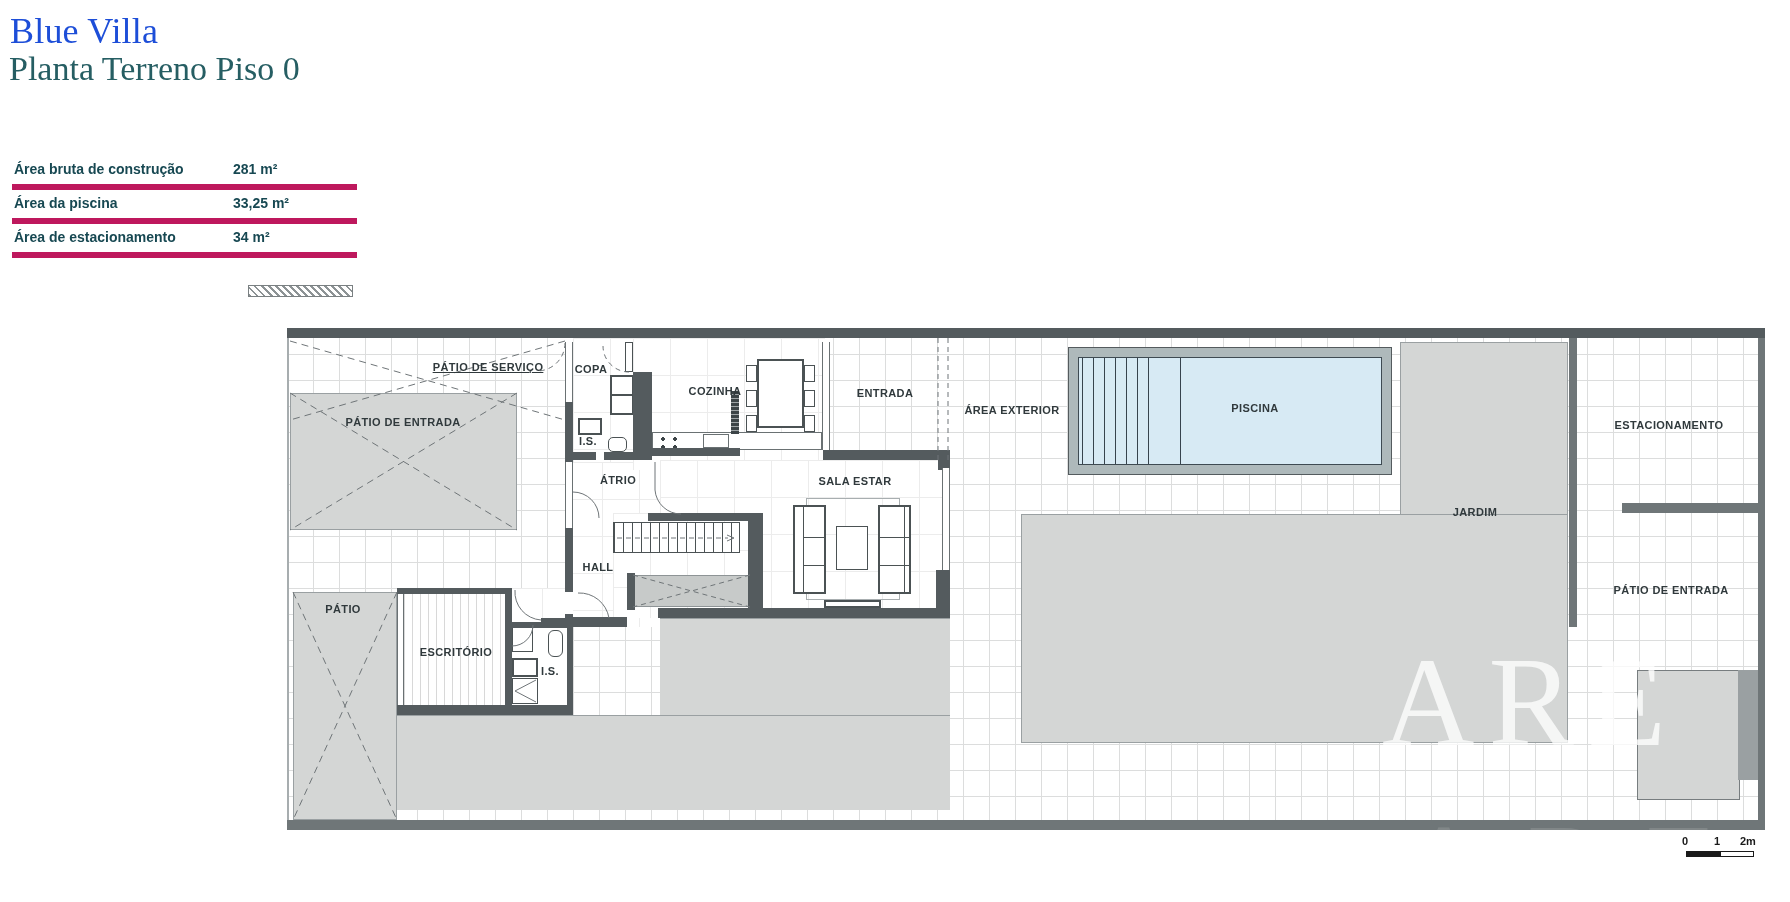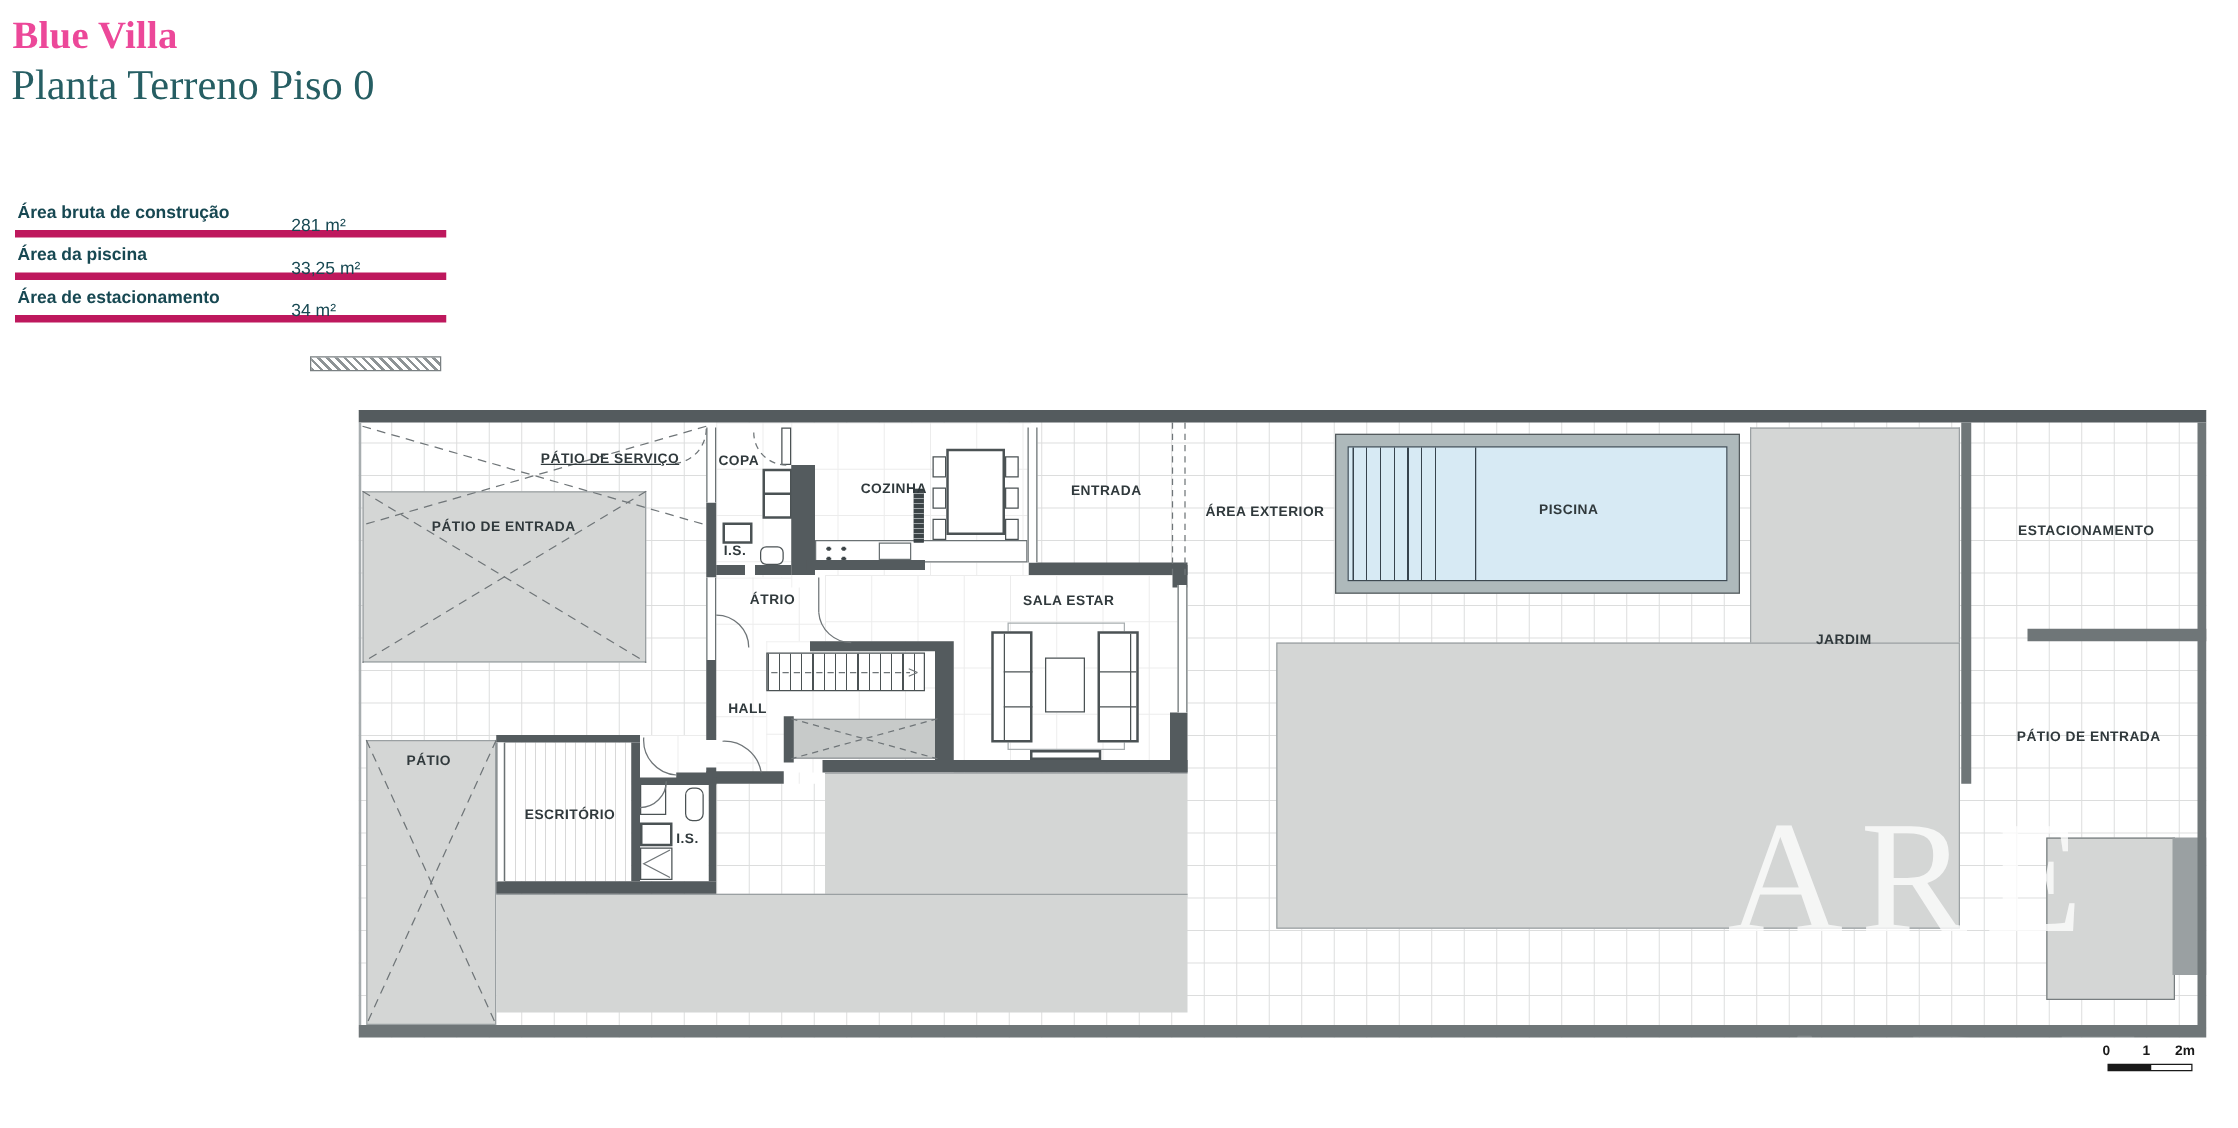--- a/index.html
+++ b/index.html
@@ -1,27 +1,27 @@
 <!DOCTYPE html>
 <html><head>
 <meta charset="utf-8">
 <style>
   html,body{margin:0;padding:0;background:#fff;}
   #stage{position:relative;width:1790px;height:902px;background:#fff;overflow:hidden;
          font-family:"Liberation Sans",sans-serif;}
   
   .title{position:absolute;left:10px;top:10px;font-family:"Liberation Serif",serif;
-         font-size:31px;font-weight:700;color:#ec4899;letter-spacing:.2px;}
+         font-size:36px;font-weight:400;color:#1d4ed8;letter-spacing:.2px;}
   .subtitle{position:absolute;left:9px;top:50px;font-family:"Liberation Serif",serif;
          font-size:34px;font-weight:400;color:#265e63;}
   
   .itable{position:absolute;left:12px;top:156px;width:345px;color:#174852;}
   .irow{position:relative;height:28px;border-bottom:6px solid #be185d;}
   .irow .lbl{position:absolute;left:2px;top:5px;font-size:14px;font-weight:700;}
-  .irow .val{position:absolute;left:221px;top:16px;font-size:14px;font-weight:400;}
+  .irow .val{position:absolute;left:221px;top:5px;font-size:14px;font-weight:700;}
   
   #plan{position:absolute;left:287px;top:328px;width:1478px;height:502px;background:#fff;
     background-image:linear-gradient(#dcdddd 1px,transparent 1px),
                      linear-gradient(90deg,#dcdddd 1px,transparent 1px);
     background-size:26px 26px;}
   .abs{position:absolute;}
   .room{position:absolute;background-color:#fff;
     background-image:linear-gradient(#ececec 1px,transparent 1px),
                      linear-gradient(90deg,#ececec 1px,transparent 1px);
     background-size:37px 37px;}

